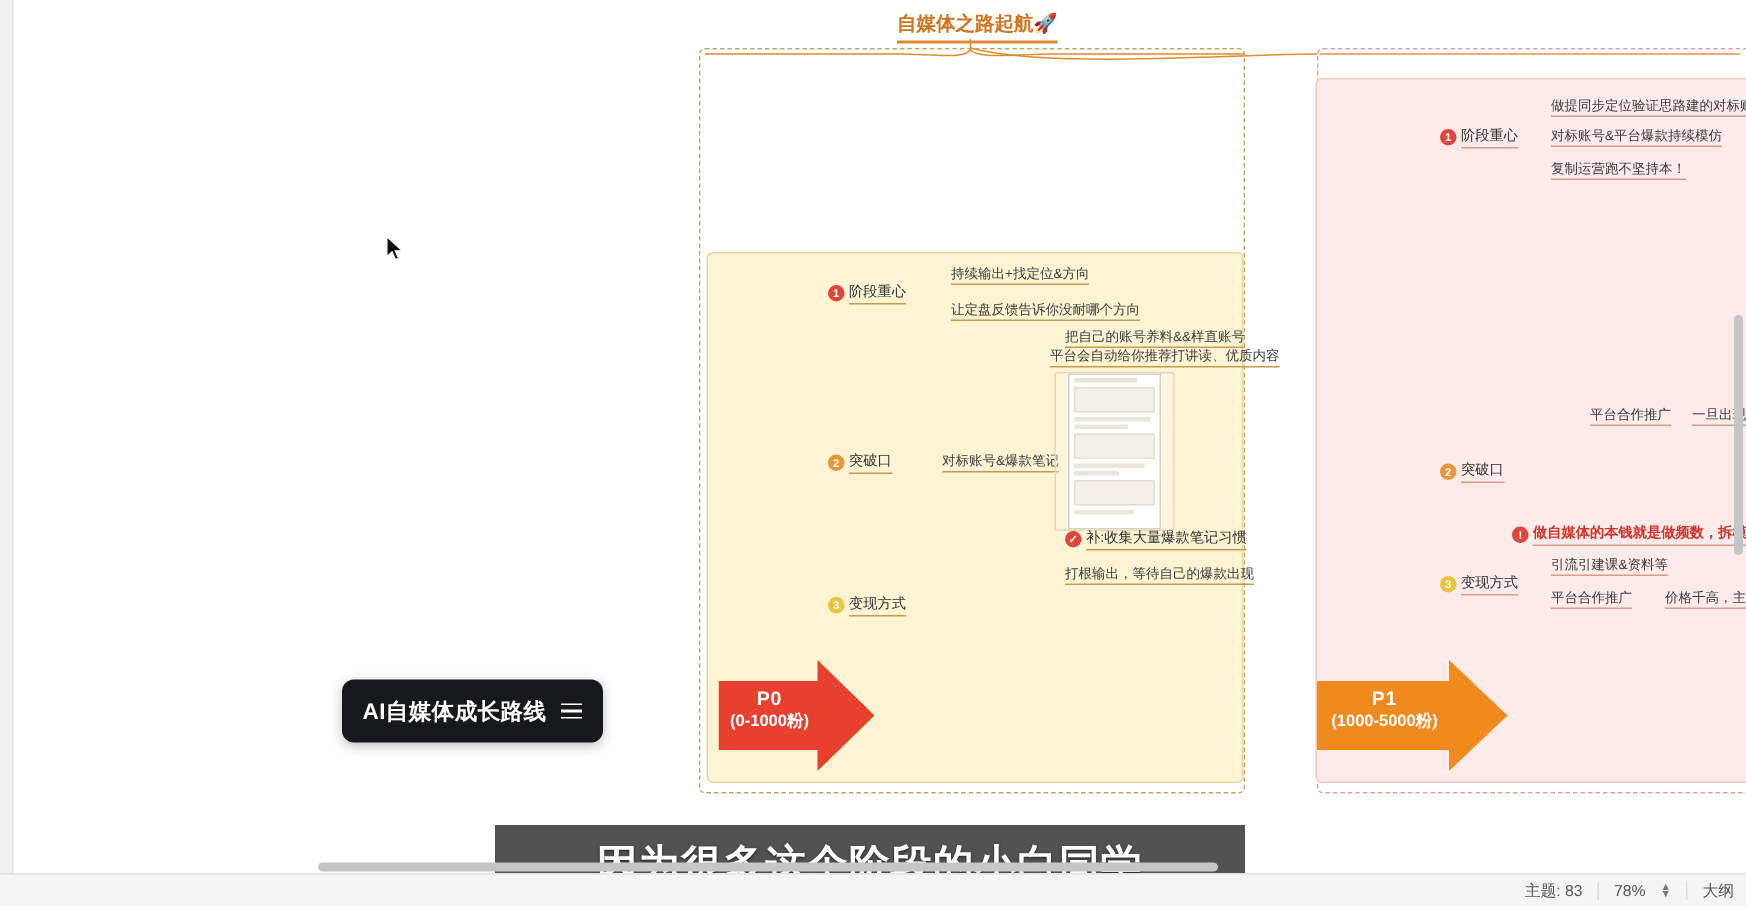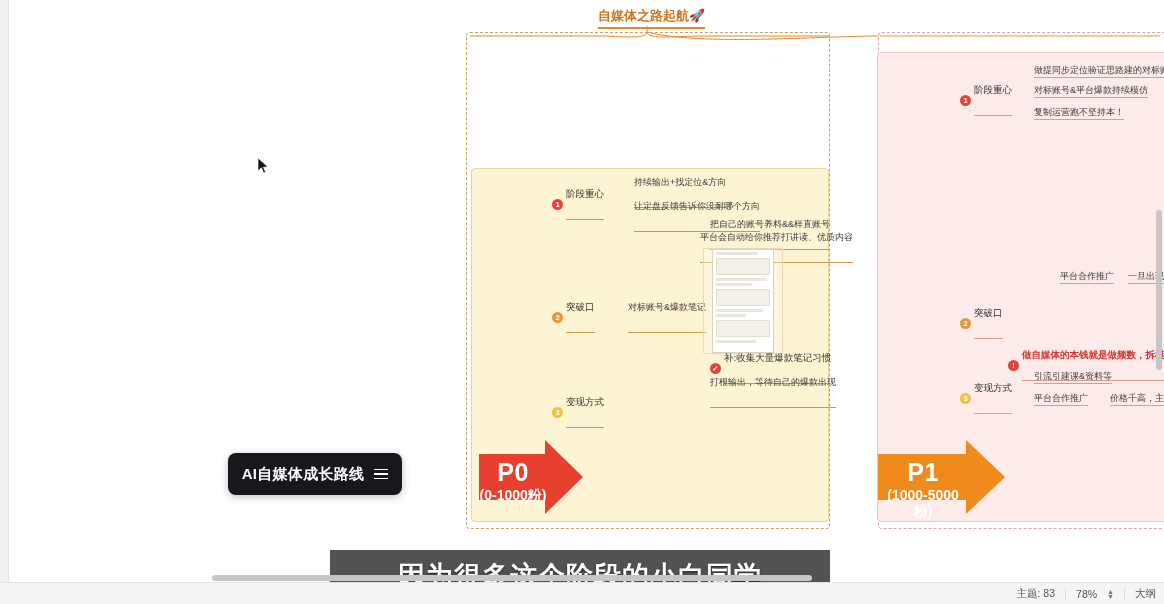--- a/index.html
+++ b/index.html
@@ -95,21 +95,21 @@
   
   .node {
     position: absolute;
     font-size: 9px;
     line-height: 12px;
     white-space: nowrap;
     color: #3a3a3a;
   }
   .node.u {
     border-bottom: 1px solid #c89a4e;
-    padding-bottom: 19px;
+    padding-bottom: 1px;
   }
   .node.ur {
     border-bottom: 1px solid #dd9a93;
     padding-bottom: 1px;
   }
   .topic {
     position: absolute;
     font-size: 9.5px;
     white-space: nowrap;
     color: #2f2f2f;
@@ -126,21 +126,21 @@
     line-height: 11px;
     text-align: center;
     font-weight: bold;
     flex: 0 0 auto;
   }
   .dot-red { background: #e0453c; }
   .dot-org { background: #e8963a; }
   .dot-yel { background: #e9c43c; }
   .topic-label {
     border-bottom: 1px solid #c89a4e;
-    padding-bottom: 18px;
+    padding-bottom: 1px;
   }
   .topic-label.r { border-bottom-color: #dd9a93; }
 
   
   .node-hl {
     color: #d0342b;
     font-weight: bold;
   }
 
   
@@ -178,22 +178,22 @@
   .arrow-wrap {
     position: absolute;
     height: 78px;
   }
   .arrow-label {
     position: absolute;
     text-align: center;
     color: #fff;
     font-weight: bold;
   }
-  .arrow-label .big { font-size: 25px; letter-spacing: .5px; }
-  .arrow-label .small { font-size: 14px; font-weight: bold; }
+  .arrow-label .big { font-size: 13px; letter-spacing: .5px; }
+  .arrow-label .small { font-size: 11px; font-weight: bold; }
 
   
   #pill {
     position: absolute;
     left: 228px; top: 453px;
     width: 174px; height: 42px;
     background: #16181c;
     border-radius: 8px;
     display: flex;
     align-items: center;

